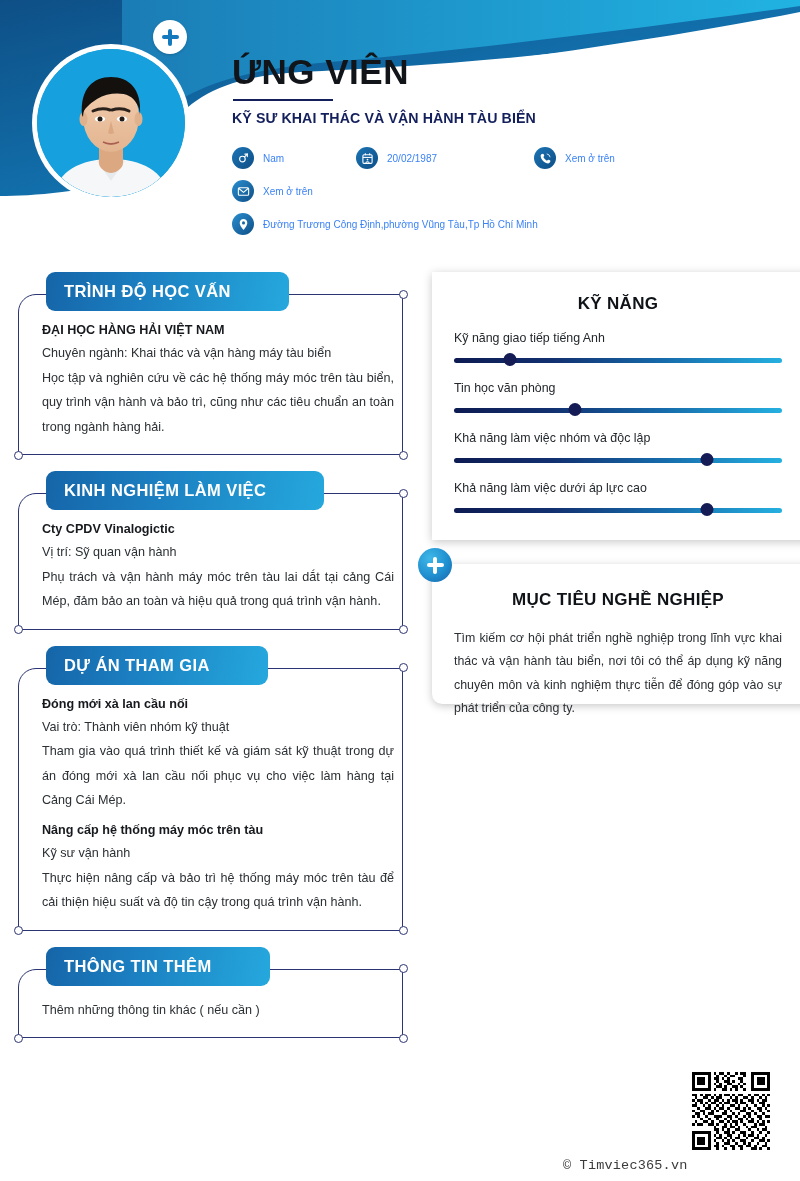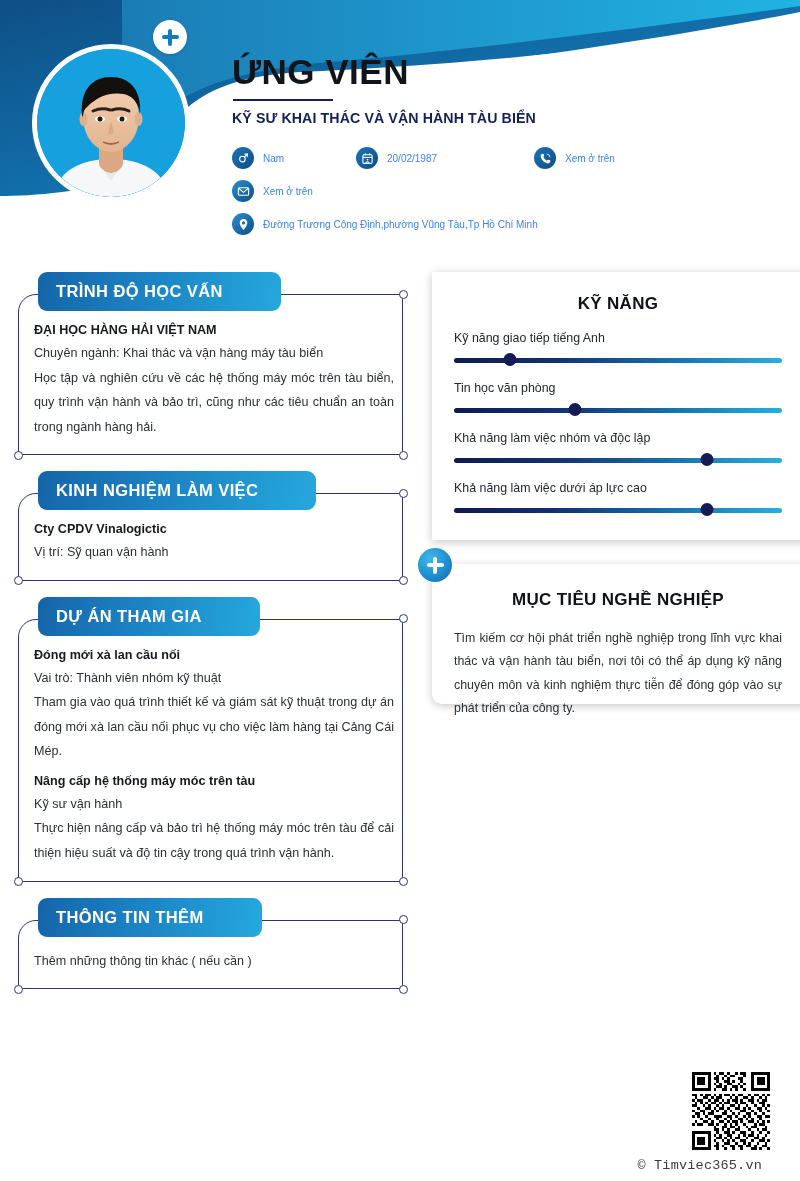--- a/index.html
+++ b/index.html
@@ -77,21 +77,21 @@
     display: flex; align-items: center; justify-content: center;
     margin-right: 9px;
     color: #ffffff;
   }
   .cicon svg { display: block; }
   .ctext { font-size: 10px; color: #3b82f6; white-space: nowrap; }
 
   
   #left-col { position: absolute; left: 0; top: 272px; width: 430px; }
 
-  .lblock { position: relative; margin-bottom: 16px; }
+  .lblock { position: relative; margin-bottom: 16px; padding-left: 8px; }
   .lbracket {
     position: absolute; left: 18px; top: 22px; right: 27px; bottom: 0;
     border: 1.3px solid #2b3573;
     border-radius: 18px 0 0 0;
     pointer-events: none;
   }
   .node {
     position: absolute; width: 9px; height: 9px; border-radius: 50%;
     background: #ffffff; border: 1.3px solid #2b3573;
   }
@@ -184,22 +184,22 @@
 
   .rpara {
     font-size: 12.4px; color: #2b3034; line-height: 1.9;
     text-align: justify;
   }
 
   
   #qr { position: absolute; left: 692px; top: 1072px; width: 78px; height: 78px; }
   #qr svg { display: block; }
   #footer-text {
-    position: absolute; left: 532px; top: 1158px;
-    width: 230px; text-align: right;
+    position: absolute; left: 563px; top: 1158px;
+    width: 230px; 
     font-family: "Liberation Mono", "DejaVu Sans Mono", monospace;
     font-size: 13.5px; color: #3b3b3b; letter-spacing: .2px;
   }
 </style>
 </head>
 <body>
 
 <div id="page">
 
   <div id="header">
@@ -374,20 +374,21 @@
     <div class="lblock">
       <div class="lbracket">
         <span class="node tr"></span>
         <span class="node br"></span>
         <span class="node bl"></span>
       </div>
       <div class="lpill">KINH NGHIỆM LÀM VIỆC</div>
       <div class="lbody">
         <div class="lsub">Cty CPDV Vinalogictic</div>
         <div class="lline">Vị trí: Sỹ quan vận hành</div>
+        <div class="lpara">Phụ trách và vận hành máy móc trên tàu lai dắt tại cảng Cái Mép, đảm bảo an toàn và hiệu quả trong quá trình vận hành.</div>
       </div>
     </div>
 
     <div class="lblock">
       <div class="lbracket">
         <span class="node tr"></span>
         <span class="node br"></span>
         <span class="node bl"></span>
       </div>
       <div class="lpill">DỰ ÁN THAM GIA</div>

